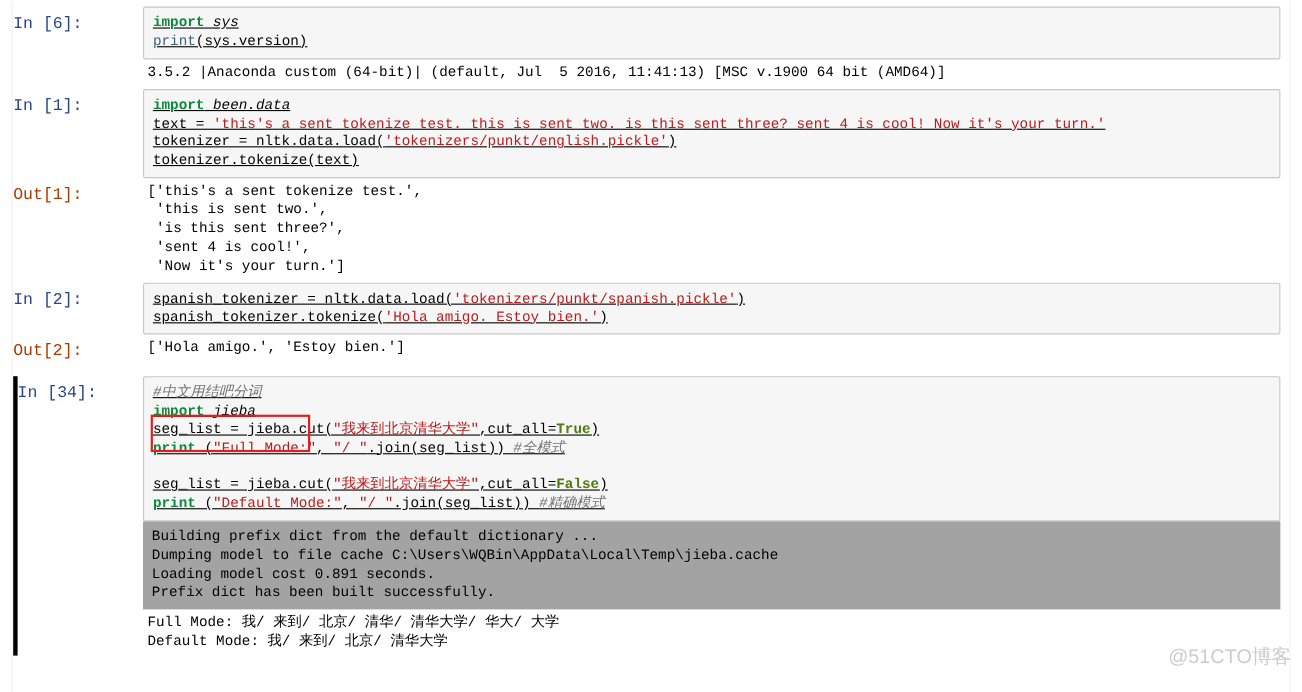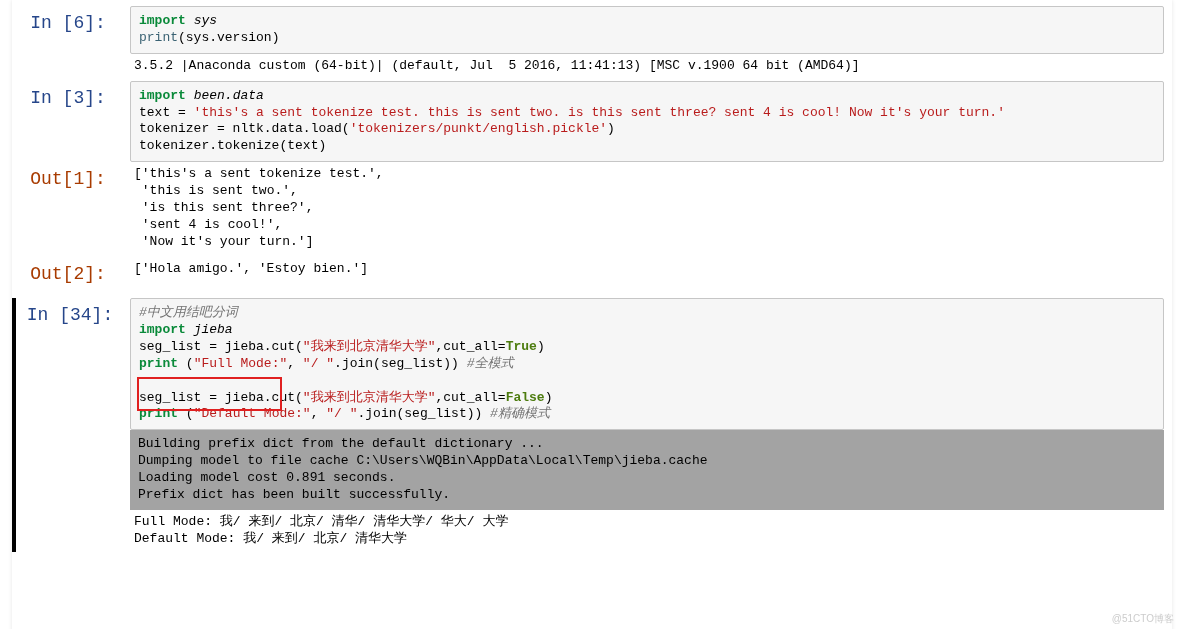--- a/index.html
+++ b/index.html
@@ -22,38 +22,39 @@
     margin: 2px 0;
     padding: 0;
   }
   .cell-row {
     display: flex;
     align-items: flex-start;
   }
   .prompt {
     width: 118px;
     min-width: 118px;
-    text-align: center;
+    text-align: left;
     padding: 6px 6px 6px 0;
     font-family: "Courier New", monospace;
-    font-size: 18px;
+    font-size: 15px;
     box-sizing: border-box;
   }
   .prompt-in { color: #26468a; }
   .prompt-out { color: #a83b00; }
   .input-area {
     flex: 1;
     border: 1px solid #c6c6c6;
     background: #f6f6f6;
     padding: 6px 8px;
     margin-right: 8px;
     border-radius: 2px;
     font-family: "Courier New", monospace;
     white-space: pre;
     overflow-x: auto;
+    text-decoration: underline;
   }
   .output-area {
     flex: 1;
     padding: 4px 8px 4px 4px;
     margin-right: 8px;
     font-family: "Courier New", monospace;
     white-space: pre-wrap;
   }
   .stderr-area {
     background: #a3a3a3;
@@ -75,24 +76,24 @@
     padding-left: 0px;
   }
   .highlight-box {
     position: absolute;
     border: 2px solid #e02020;
     pointer-events: none;
     box-sizing: border-box;
   }
   .watermark {
     position: fixed;
-    bottom: 4px;
+    bottom: 20px;
     right: 10px;
     color: #ccc;
-    font-size: 10px;
+    font-size: 18px;
     font-family: Arial, sans-serif;
   }
 </style>
 </head>
 <body>
 
 <div class="notebook">
 
   <div class="cell">
     <div class="cell-row">
@@ -101,37 +102,42 @@
 <span class="fn">print</span>(sys.version)</div>
     </div>
     <div class="cell-row">
       <div class="prompt"></div>
       <div class="output-area">3.5.2 |Anaconda custom (64-bit)| (default, Jul  5 2016, 11:41:13) [MSC v.1900 64 bit (AMD64)]</div>
     </div>
   </div>
 
   <div class="cell">
     <div class="cell-row">
-      <div class="prompt prompt-in">In  [3]:</div>
+      <div class="prompt prompt-in">In  [1]:</div>
       <div class="input-area"><span class="kw">import</span> <span class="mod">been.data</span>
 text = <span class="str">'this's a sent tokenize test. this is sent two. is this sent three? sent 4 is cool! Now it's your turn.'</span>
 tokenizer = nltk.data.load(<span class="str">'tokenizers/punkt/english.pickle'</span>)
 tokenizer.tokenize(text)</div>
     </div>
     <div class="cell-row">
       <div class="prompt prompt-out">Out[1]:</div>
       <div class="output-area">['this's a sent tokenize test.',
  'this is sent two.',
  'is this sent three?',
  'sent 4 is cool!',
  'Now it's your turn.']</div>
     </div>
   </div>
 
   <div class="cell">
+    <div class="cell-row">
+      <div class="prompt prompt-in">In  [2]:</div>
+      <div class="input-area">spanish_tokenizer = nltk.data.load(<span class="str">'tokenizers/punkt/spanish.pickle'</span>)
+spanish_tokenizer.tokenize(<span class="str">'Hola amigo. Estoy bien.'</span>)</div>
+    </div>
     <div class="cell-row">
       <div class="prompt prompt-out">Out[2]:</div>
       <div class="output-area">['Hola amigo.', 'Estoy bien.']</div>
     </div>
   </div>
 
   <div class="cell selected-bar" style="margin-top:6px; position:relative;">
     <div class="cell-row">
       <div class="prompt prompt-in" style="width:114px;min-width:114px;">In [34]:</div>
       <div class="input-area"><span class="cmt">#中文用结吧分词</span>

